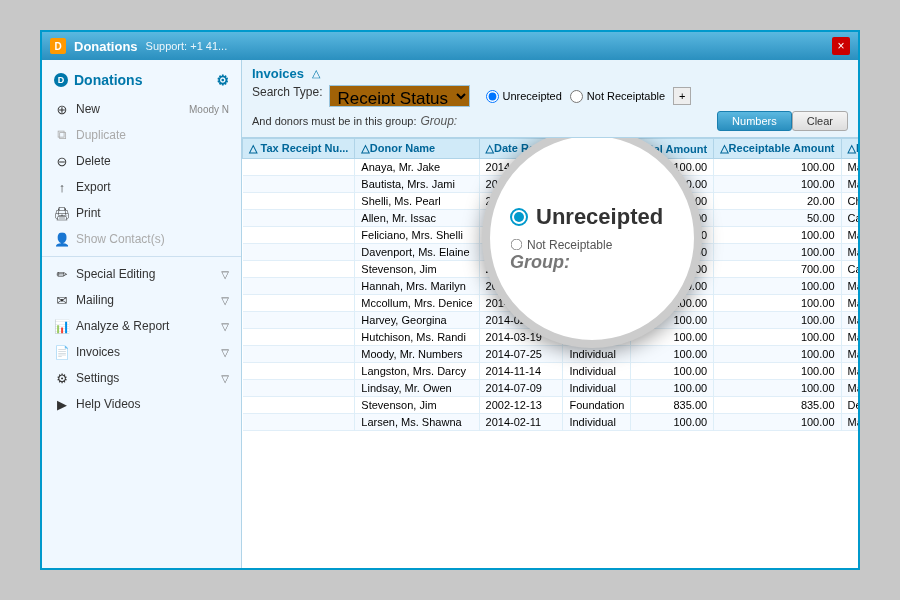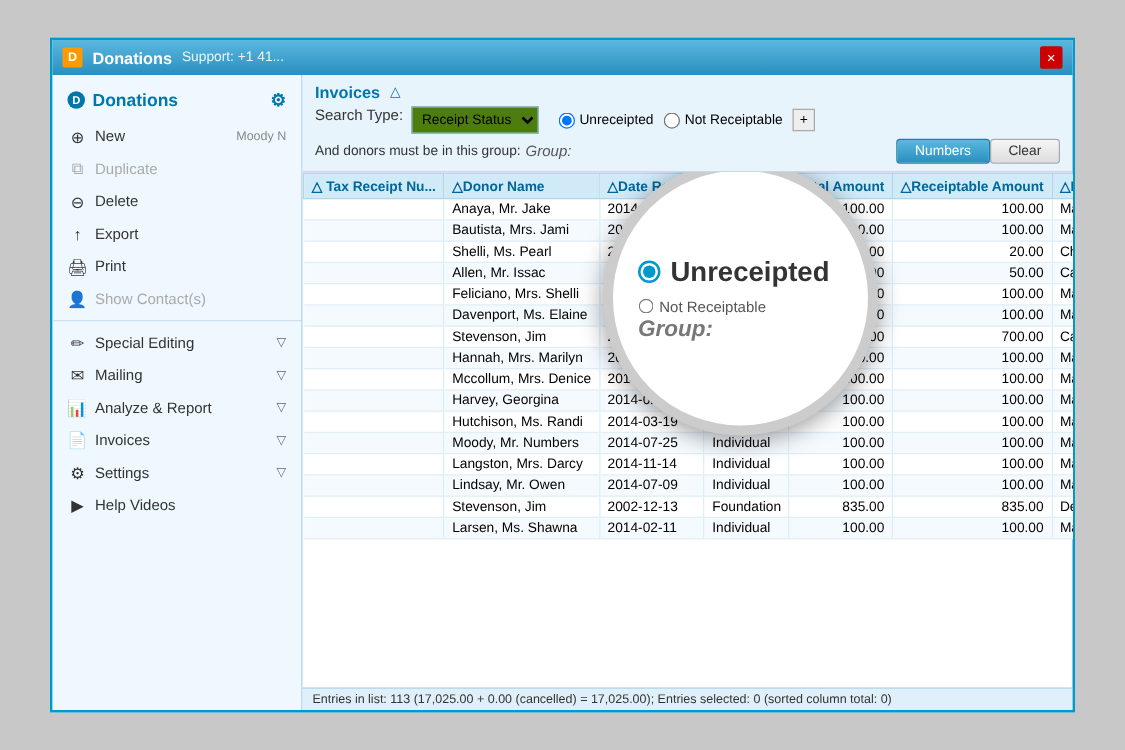--- a/index.html
+++ b/index.html
@@ -136,23 +136,23 @@
       font-size: 11px;
     }
     .search-row2 {
       display: flex;
       gap: 6px;
       margin-bottom: 4px;
     }
     .search-label { color: #333; }
     .search-select {
       border: 1px solid #99c4dd;
-      background: #4d7c0f;
+      background: #a16207;
       padding: 2px 4px;
-      font-size: 11px;
+      font-size: 17px;
       height: 22px;
     }
     .radio-group {
       display: flex;
       align-items: center;
       gap: 8px;
       margin-left: 10px;
     }
     .radio-option {
       display: flex;
@@ -573,18 +573,15 @@
               <input type="radio" name="mag_status" style="transform: scale(0.9);">
               <span>Not Receiptable</span>
             </div>
             <div class="mag-group-row">
               <span style="font-style:italic; font-size:18px; color:#777; font-weight:bold;">Group:</span>
             </div>
           </div>
         </div>
       </div>
 
-      <div class="status-bar">
-        <span>Entries in list: 113 (17,025.00 + 0.00 (cancelled) = 17,025.00); Entries selected: 0  (sorted column total: 0)</span>
-      </div>
     </div>
   </div>
 </div>
 
 </body></html>

